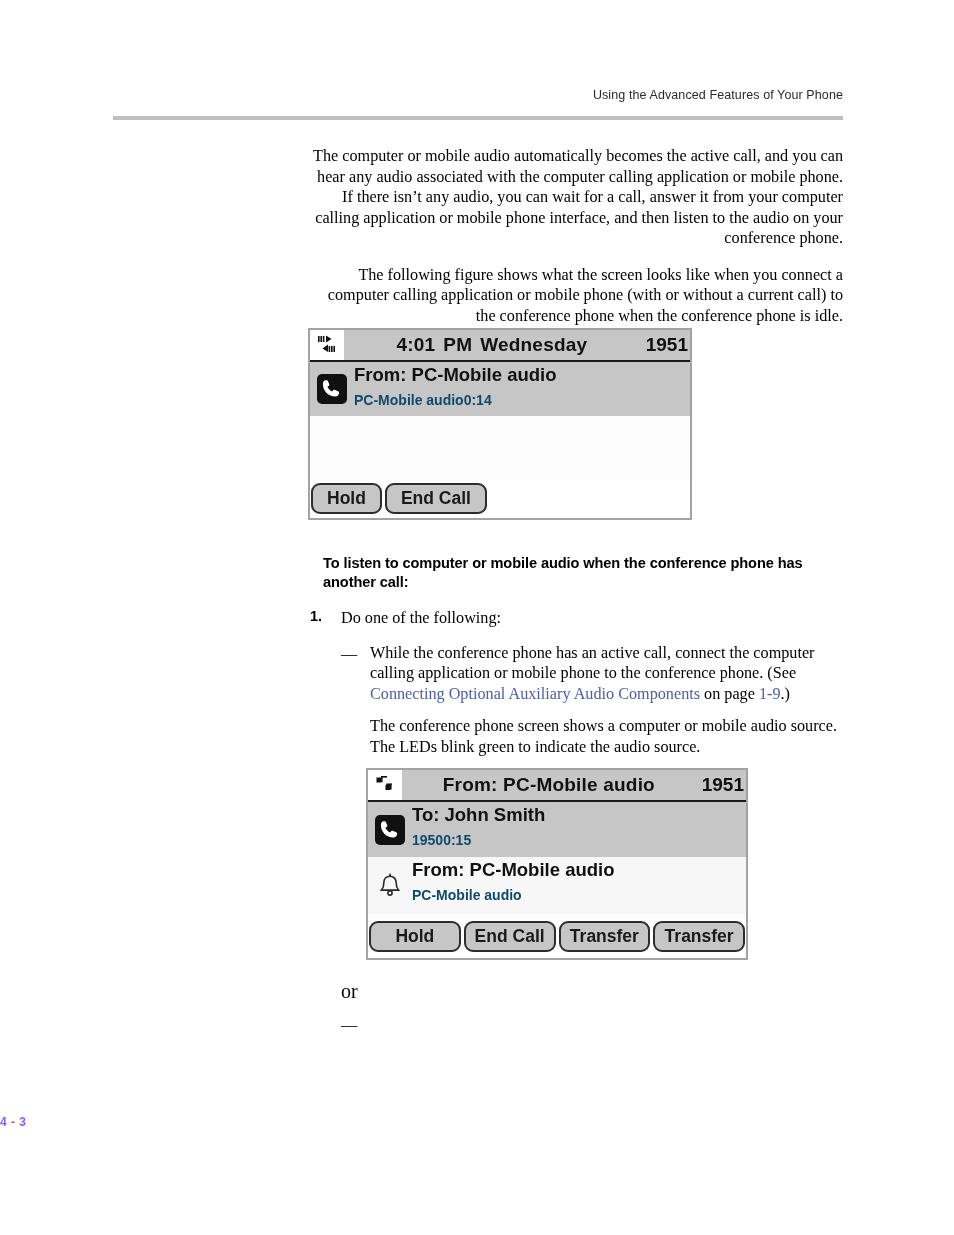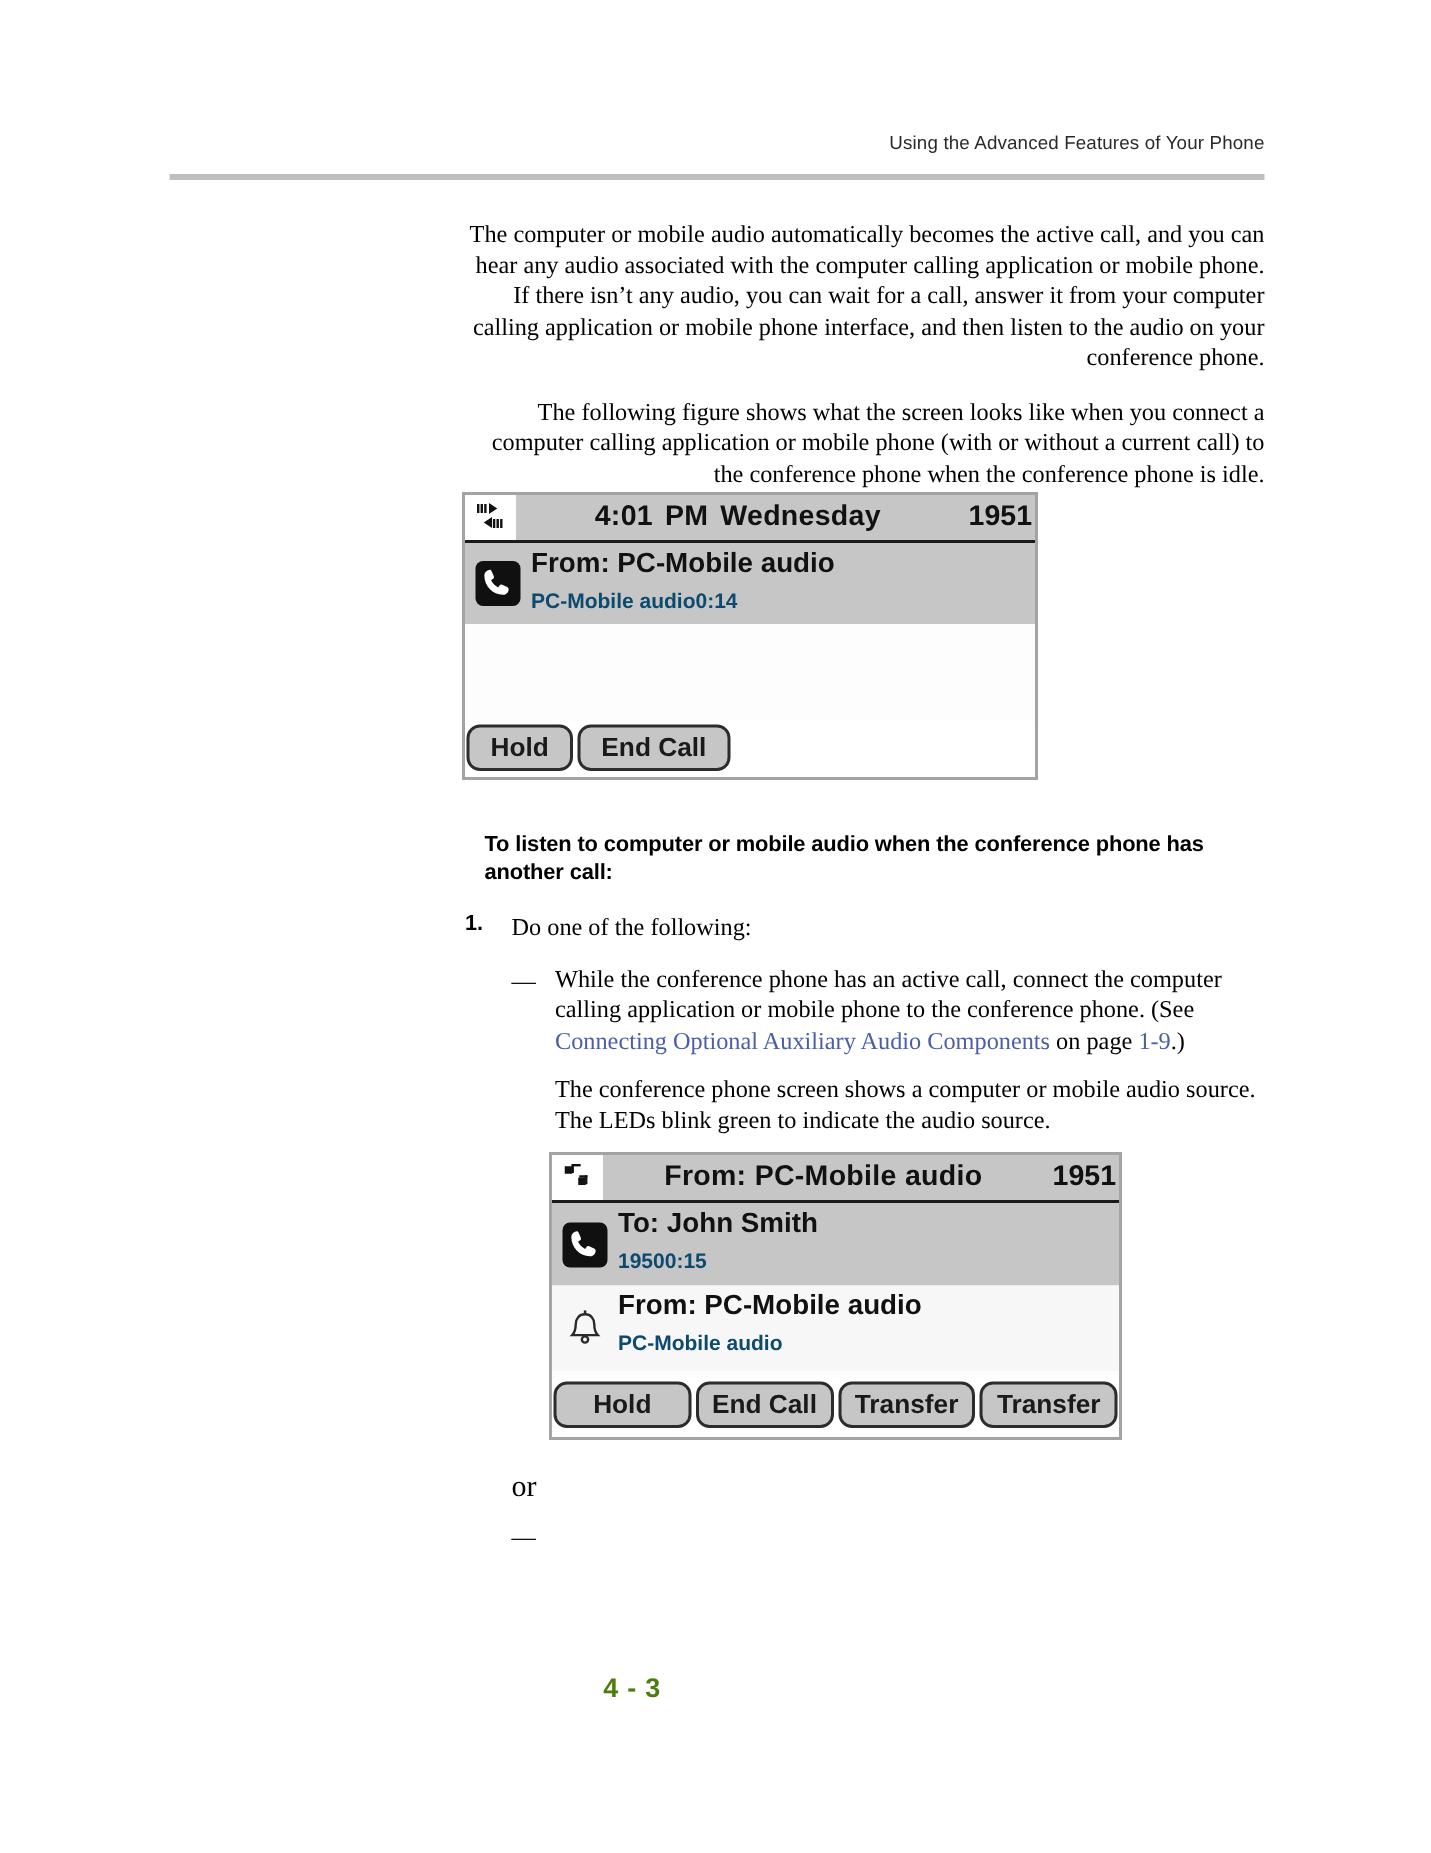--- a/index.html
+++ b/index.html
@@ -235,25 +235,25 @@
     position: relative;
   }
   .fig1 .softkey { flex: 0 0 auto; padding: 0 14px; }
 
   
   .page-number {
     position: absolute;
     left: 0;
     top: 1115px;
     width: 843px;
-    text-align: center;
+    text-align: left;
     font-family: "Liberation Sans", sans-serif;
     font-weight: bold;
-    font-size: 18px;
-    color: #4d7c0f;
+    font-size: 12px;
+    color: #8b5cf6;
     letter-spacing: 0.5px;
   }
 </style>
 </head>
 <body>
 
 <div class="page-header">Using the Advanced Features of Your Phone</div>
 <div class="header-rule"></div>
 
 <div class="content">

